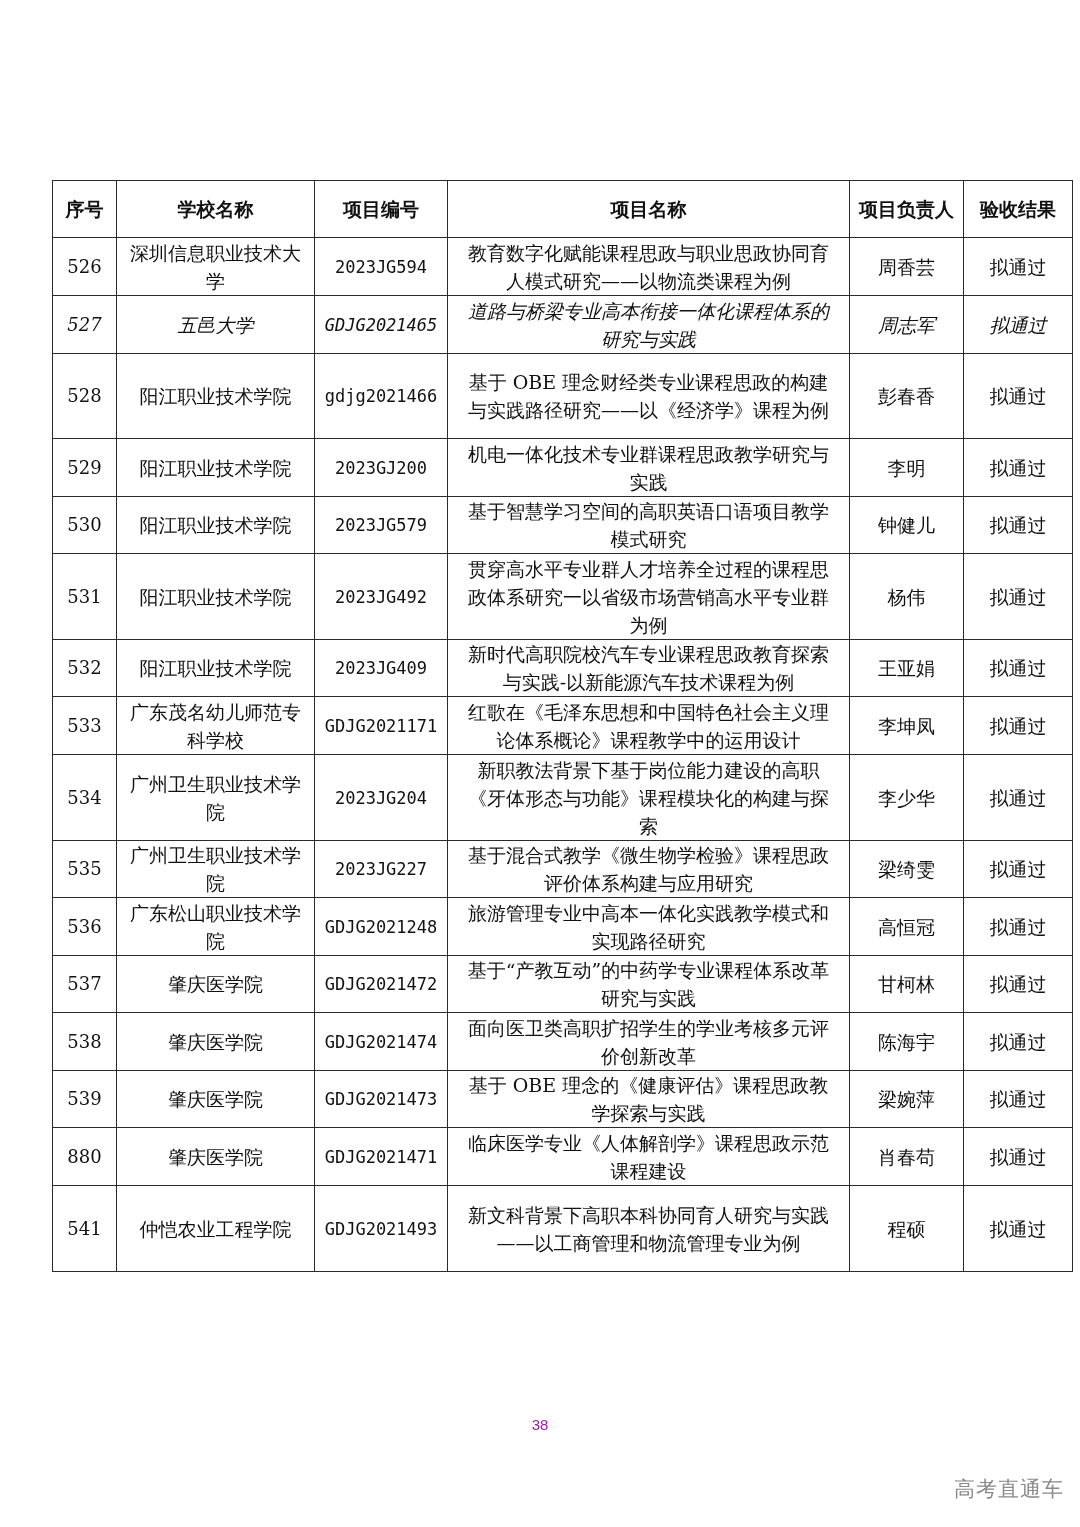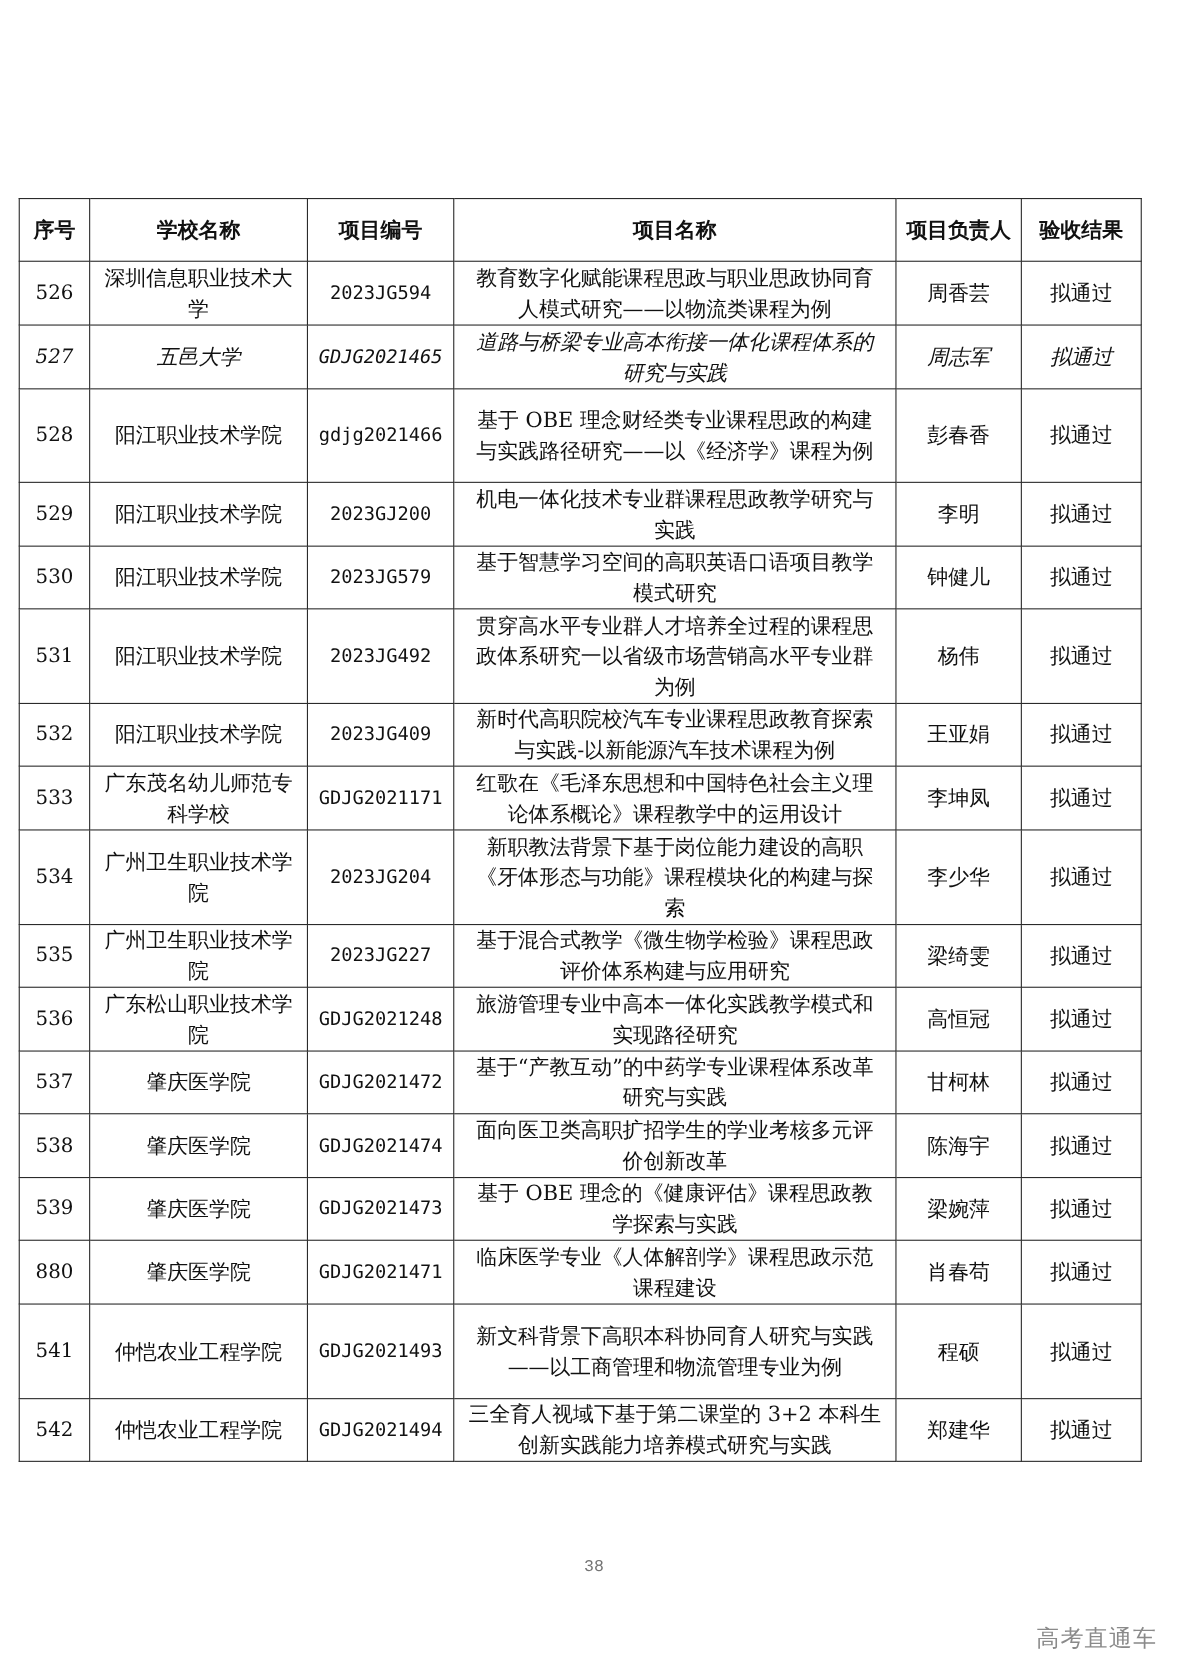--- a/index.html
+++ b/index.html
@@ -15,21 +15,21 @@
       font-family: "DejaVu Serif", "Liberation Serif", serif;
       color: #111111;
     }
     .page {
       position: absolute;
       left: 0; top: 0;
       width: 1080px; height: 1527px;
     }
     table.acc-table {
       position: absolute;
-      left: 17px;
+      left: 52px;
       top: 180px;
       width: 1020px;
       border-collapse: collapse;
       table-layout: fixed;
       font-size: 19px;
       line-height: 28px;
     }
     table.acc-table col.c0 { width: 64px; }
     table.acc-table col.c1 { width: 198px; }
     table.acc-table col.c2 { width: 133px; }
@@ -65,27 +65,27 @@
     table.acc-table td.seq {
       font-size: 18px;
       padding: 0 2px;
     }
     .page-number {
       position: absolute;
       left: 0;
       width: 1080px;
       top: 1416px;
       text-align: center;
-      font-family: Liberation Mono, monospace;
+      font-family: Liberation Sans, sans-serif;
       font-size: 15px;
-      color: #737373;
+      color: #a21caf;
     }
     .watermark {
       position: absolute;
-      right: 28px;
+      right: 16px;
       top: 1475px;
       font-family: "DejaVu Sans", "Liberation Sans", sans-serif;
       font-size: 21px;
       color: #8a8a8a;
       letter-spacing: 1px;
     }
   </style>
 </head>
 <body>
 
@@ -231,26 +231,18 @@
           <td class="result">拟通过</td>
         </tr>
         <tr style="height: 86px;">
           <td class="seq">541</td>
           <td class="school">仲恺农业工程学院</td>
           <td class="code">GDJG2021493</td>
           <td class="name">新文科背景下高职本科协同育人研究与实践——以工商管理和物流管理专业为例</td>
           <td class="leader">程硕</td>
           <td class="result">拟通过</td>
         </tr>
-        <tr style="height: 57px;">
-          <td class="seq">542</td>
-          <td class="school">仲恺农业工程学院</td>
-          <td class="code">GDJG2021494</td>
-          <td class="name">三全育人视域下基于第二课堂的 3+2 本科生创新实践能力培养模式研究与实践</td>
-          <td class="leader">郑建华</td>
-          <td class="result">拟通过</td>
-        </tr>
       </tbody>
   </table>
 
   <div class="page-number">38</div>
   <div class="watermark">高考直通车</div>
 </div>
 
 </body></html>

